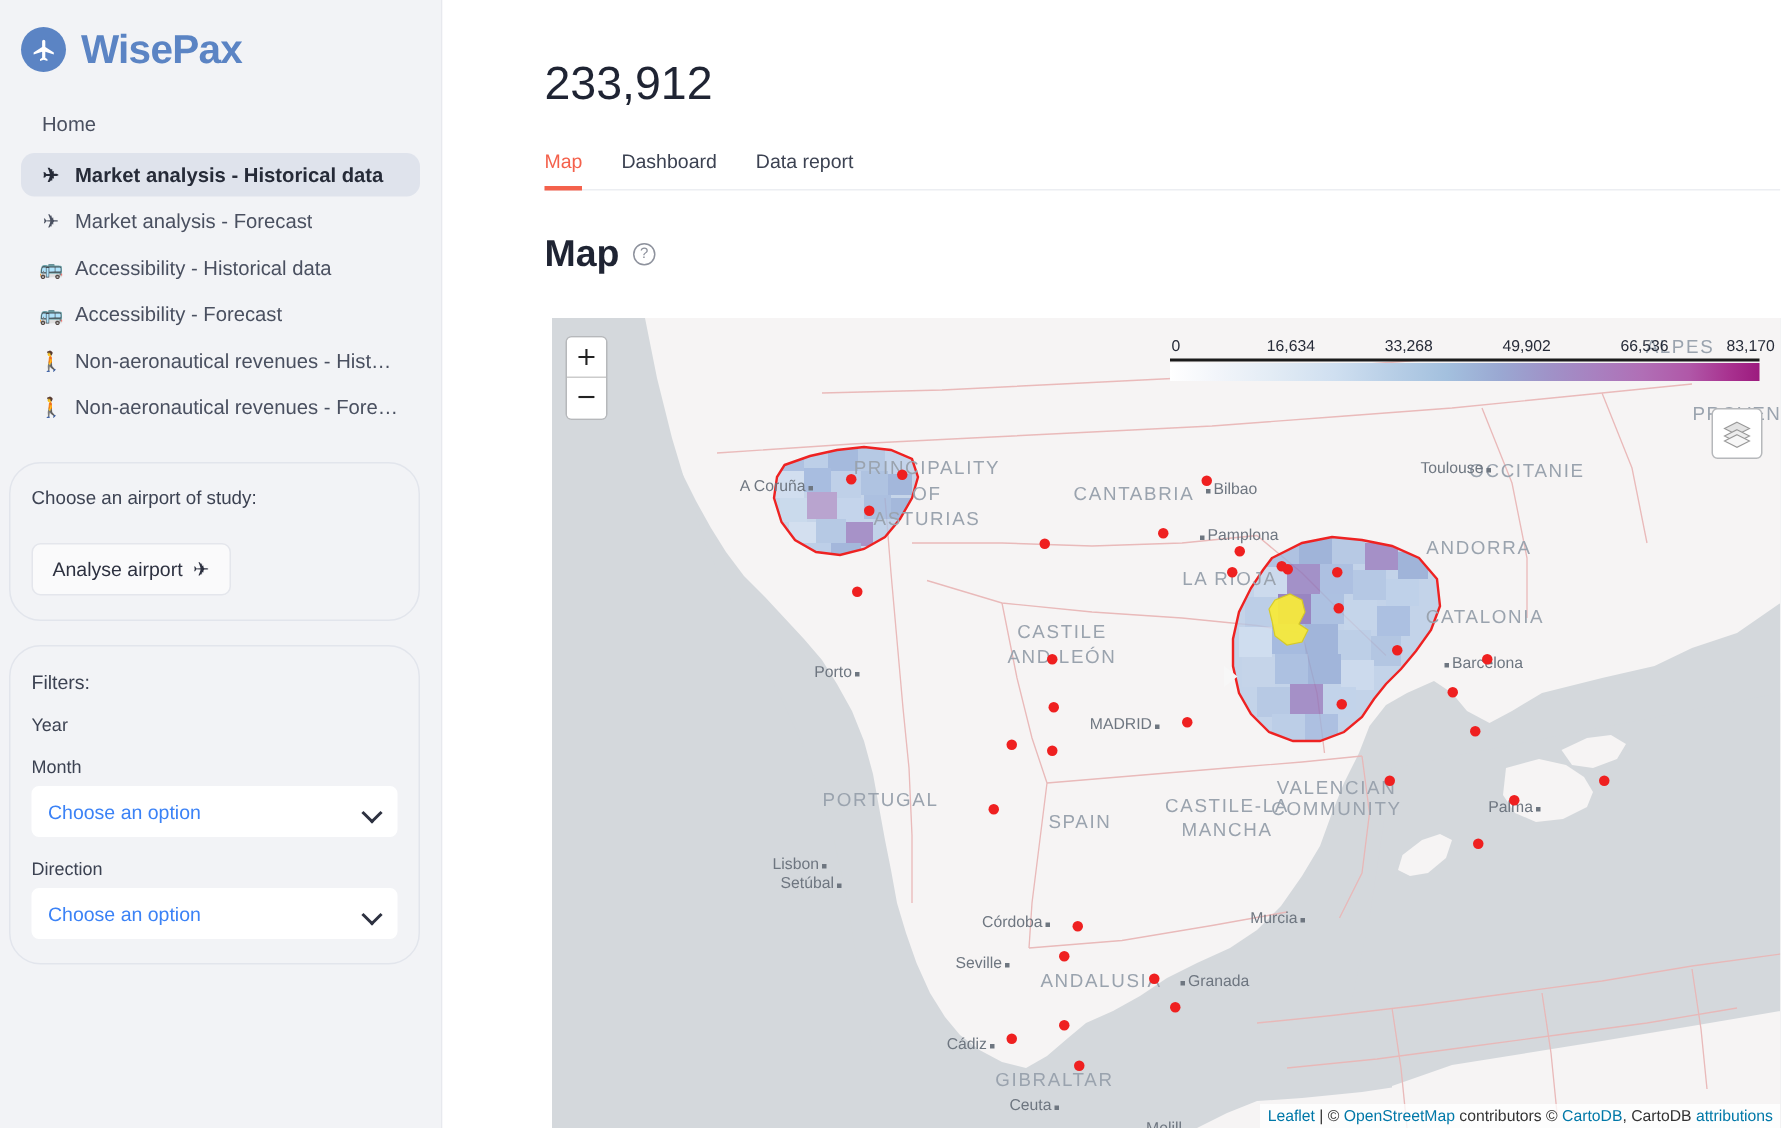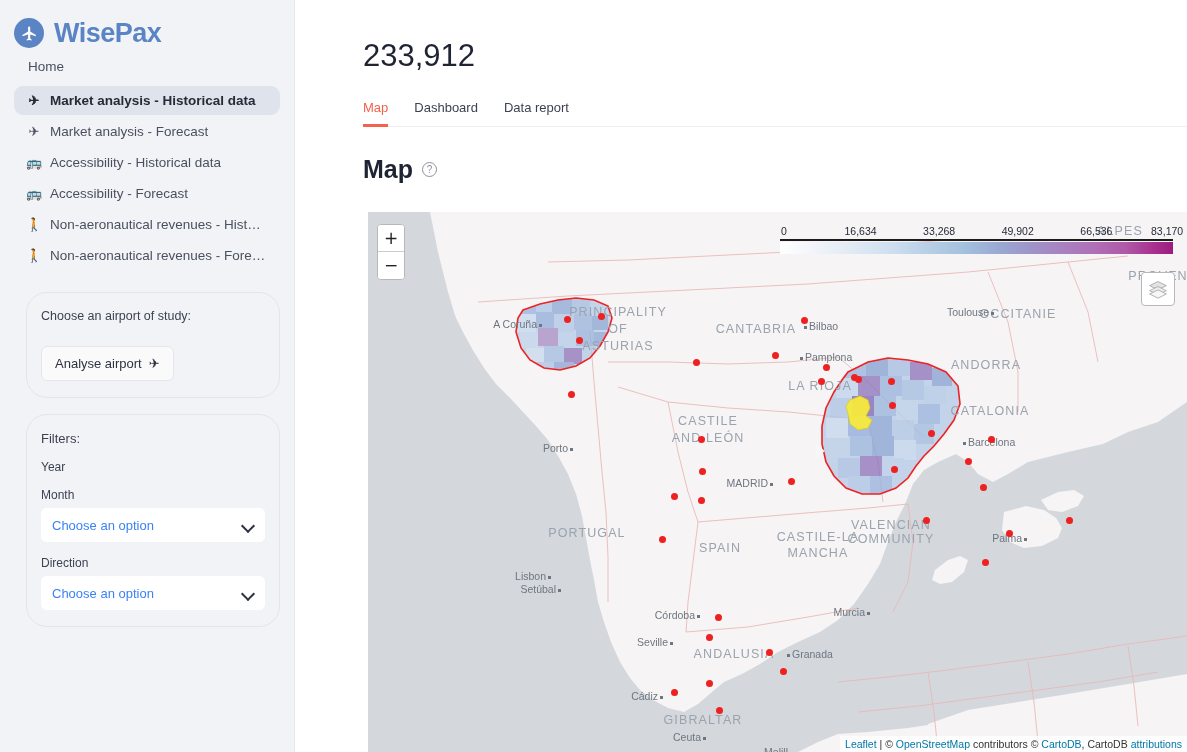--- a/index.html
+++ b/index.html
@@ -32,39 +32,39 @@
     background: #5b84c4;
     display: flex; align-items: center; justify-content: center;
     color: #ffffff; font-size: 15px; line-height: 1;
     flex: 0 0 30px;
   }
   .brand-name {
     font-size: 27px; font-weight: bold; color: #5b84c4;
     letter-spacing: -0.5px;
   }
 
-  .nav { padding: 0 14px; }
+  .nav { margin-top: 16px; padding: 0 14px; }
   .nav-home {
     font-size: 13.5px; color: #4a5060;
     padding: 7px 14px; border-radius: 8px;
     margin-bottom: 5px; cursor: pointer;
   }
   .nav-item {
     display: flex; align-items: center; gap: 8px;
     font-size: 13.5px; color: #4a5060;
     padding: 7px 12px; border-radius: 9px;
     margin-bottom: 2px; cursor: pointer;
     white-space: nowrap; overflow: hidden;
   }
   .nav-item .nav-ico { font-size: 13px; width: 16px; text-align: center; flex:0 0 16px; }
   .nav-item.active { background: #dfe3ec; font-weight: bold; color: #262b38; }
   .nav-label { overflow: hidden; text-overflow: ellipsis; }
 
   .panel {
-    margin: 0 14px 16px 26px;
+    margin: 0 14px 16px 6px;
     border: 1px solid #e2e5ec;
     border-radius: 21px;
     background: #f2f3f6;
     padding: 16px 14px 16px 14px;
   }
   .panel-first { margin-top: 22px; }
   .panel-label {
     font-size: 12.5px; color: #3c4252; margin-bottom: 9px;
   }
   .panel-title {

